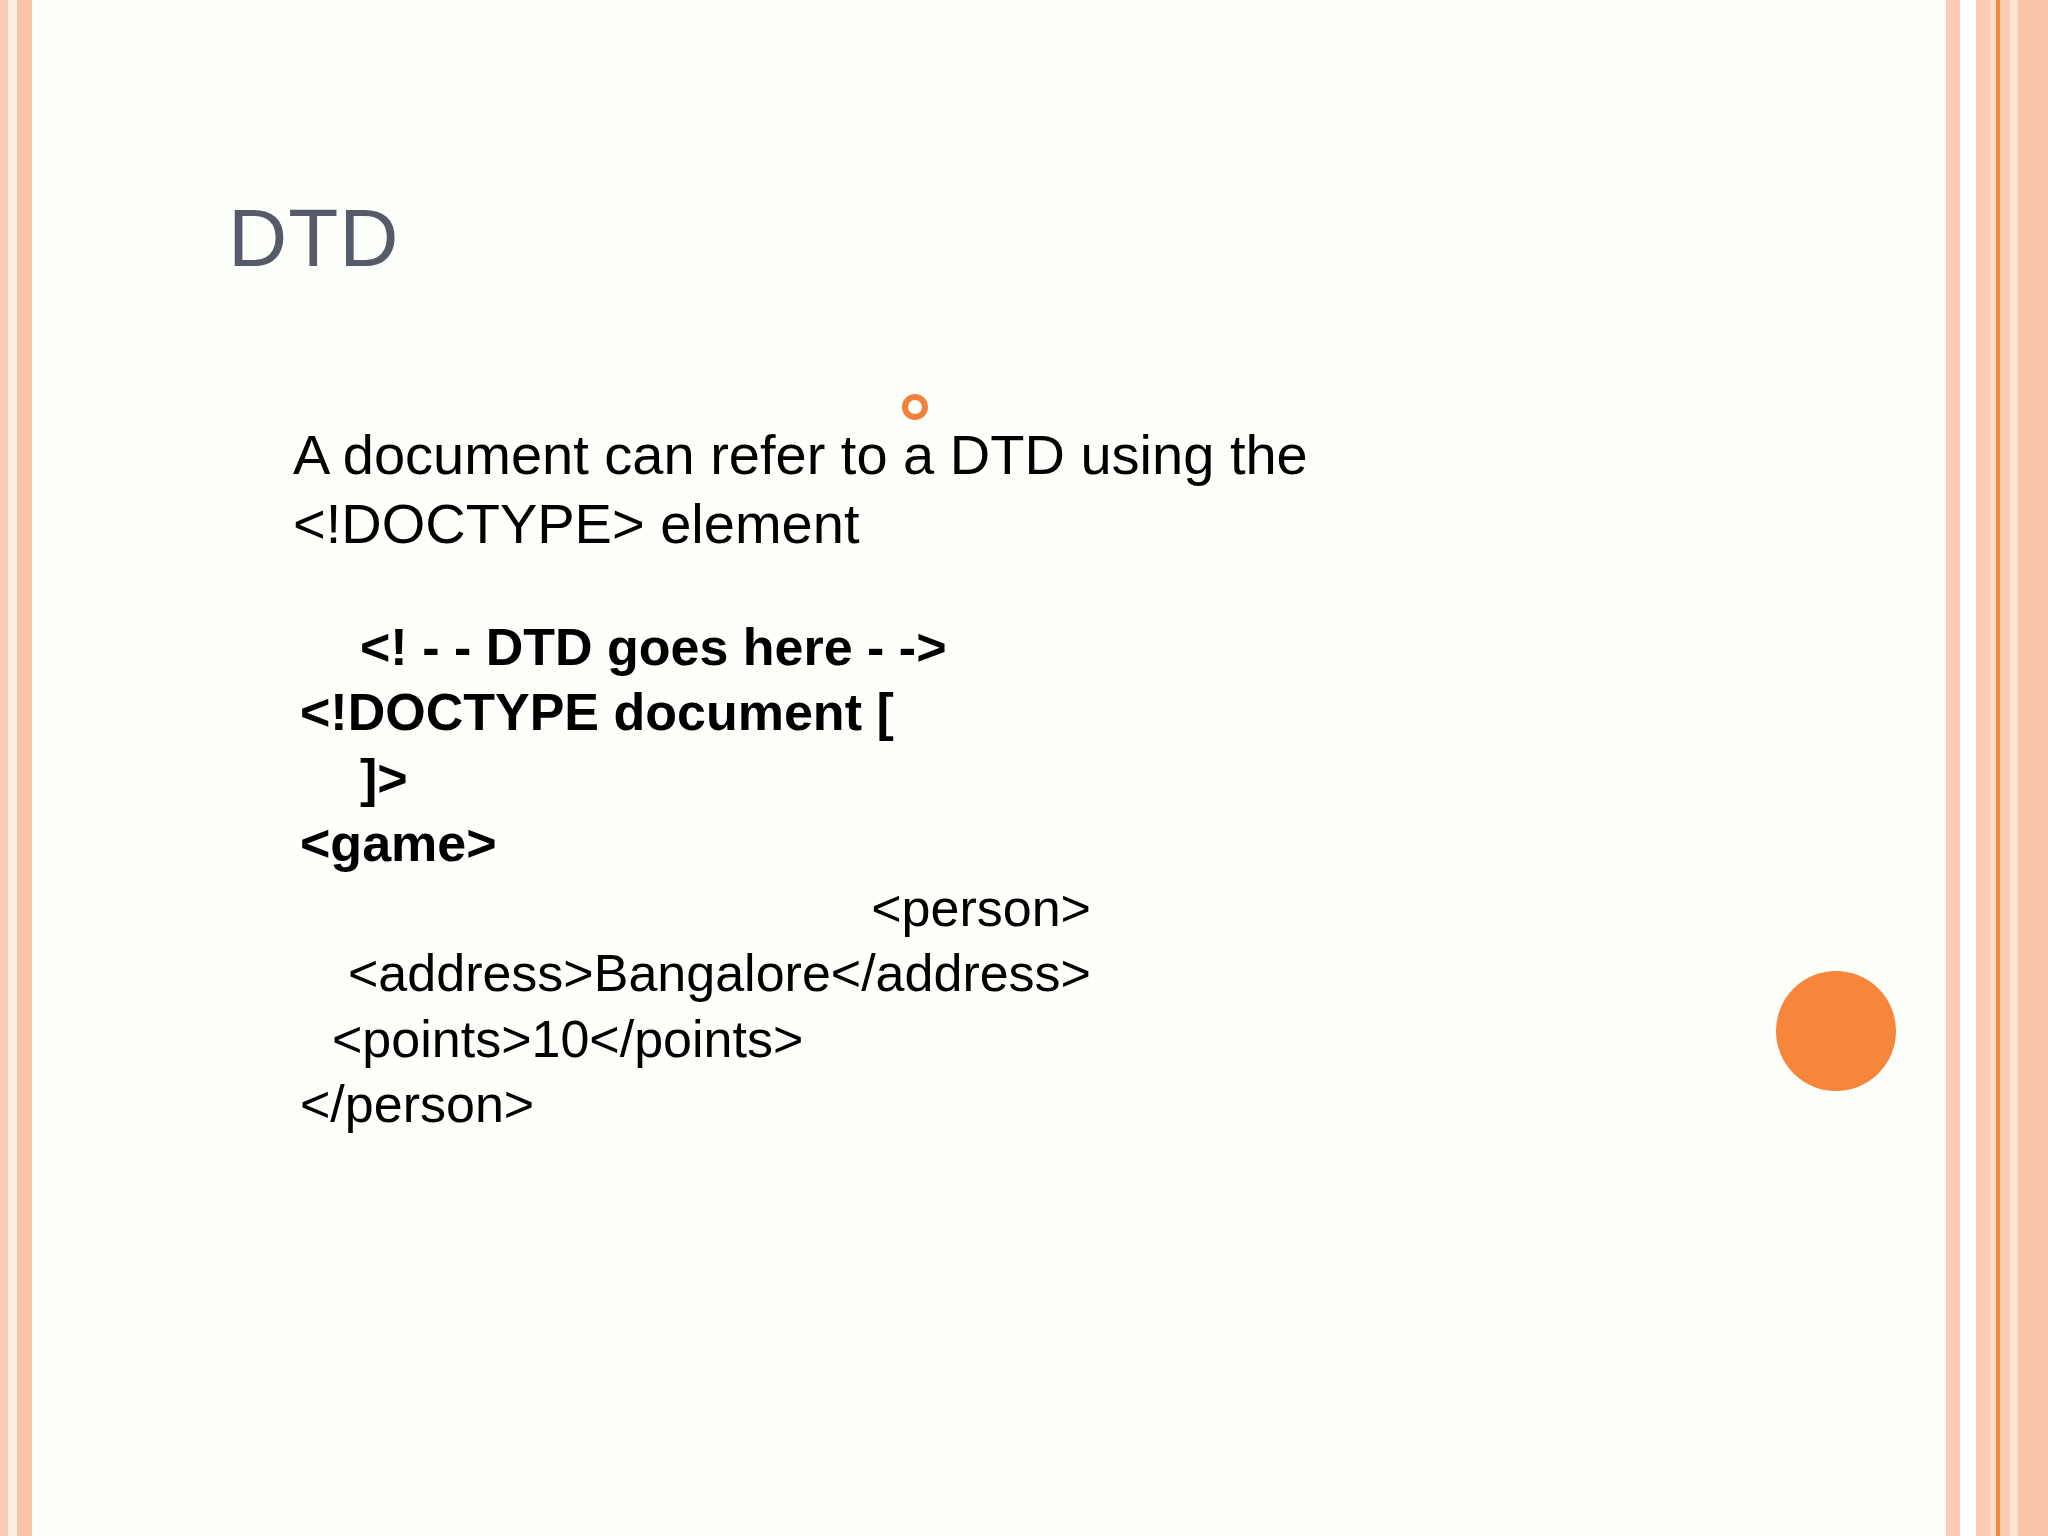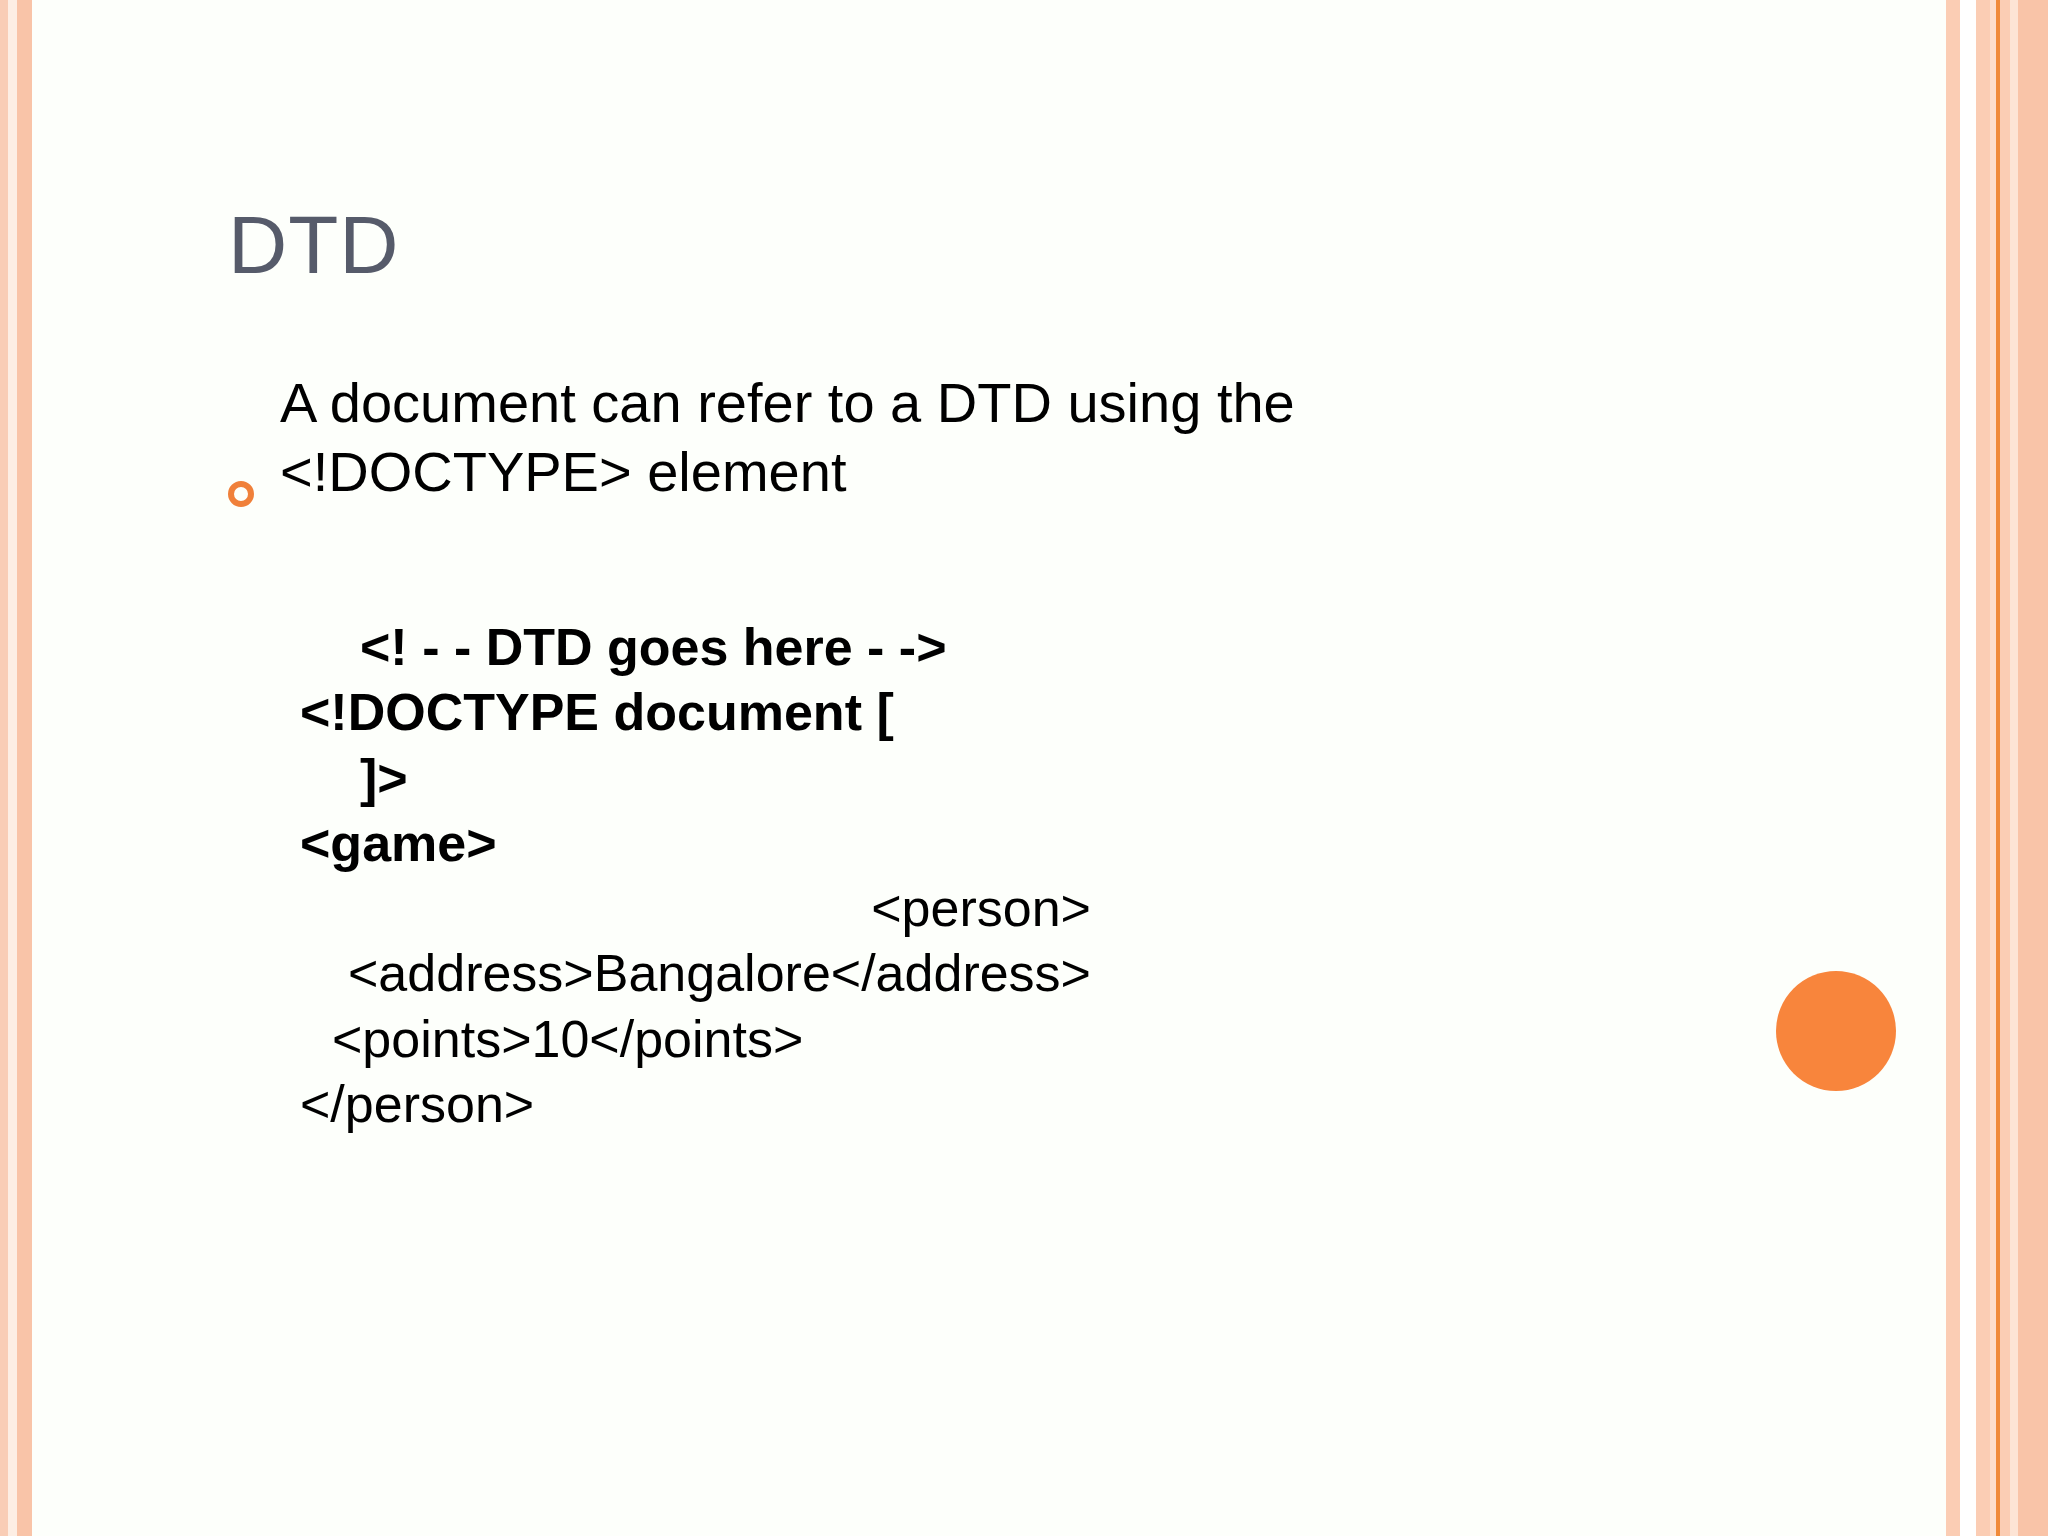--- a/index.html
+++ b/index.html
@@ -83,37 +83,38 @@
     width: 120px;
     height: 120px;
     border-radius: 50%;
     background: #f8853c;
   }
 
   
   .slide-title {
     position: absolute;
     left: 228px;
-    top: 204px;
+    top: 197px;
     font-size: 82px;
     font-weight: 400;
     color: #565b6a;
     letter-spacing: 1px;
     line-height: 1.0;
     white-space: nowrap;
   }
 
   
   .bullet-row {
     position: absolute;
     left: 228px;
     top: 368px;
     display: flex;
-    align-items: flex-end;
+    align-items: center;
     width: 1400px;
+    flex-direction: column;
   }
   .bullet-marker {
     flex: 0 0 auto;
     width: 26px;
     height: 26px;
     border: 6px solid #f0803a;
     border-radius: 50%;
     box-sizing: border-box;
     margin-top: 26px;
     margin-right: 26px;

